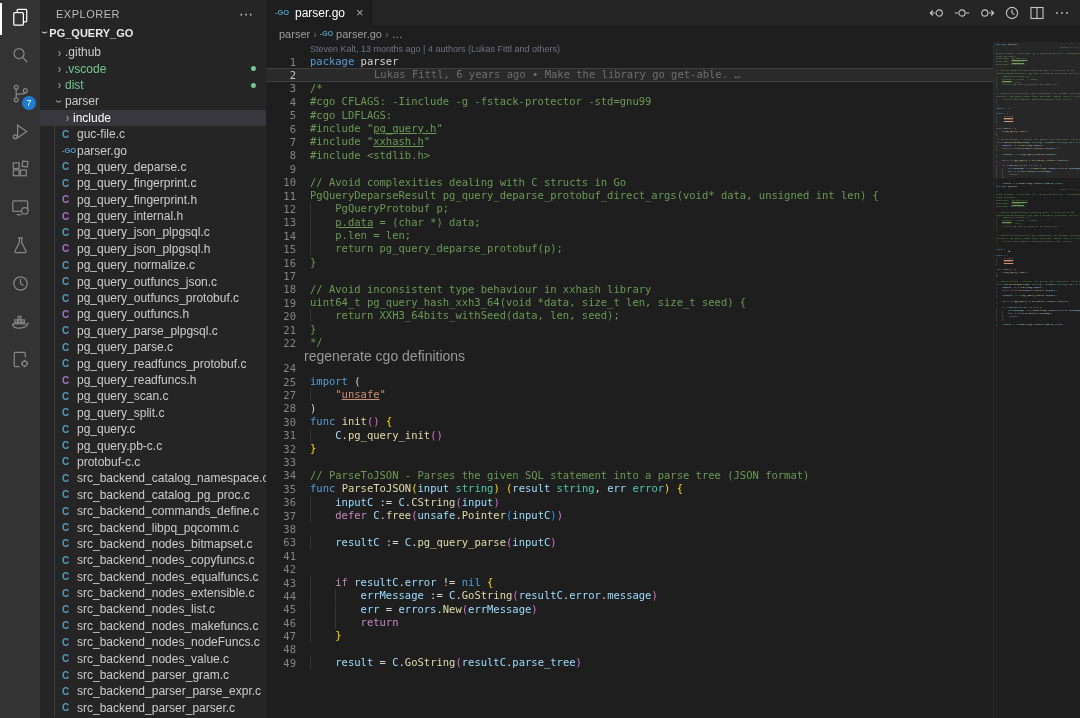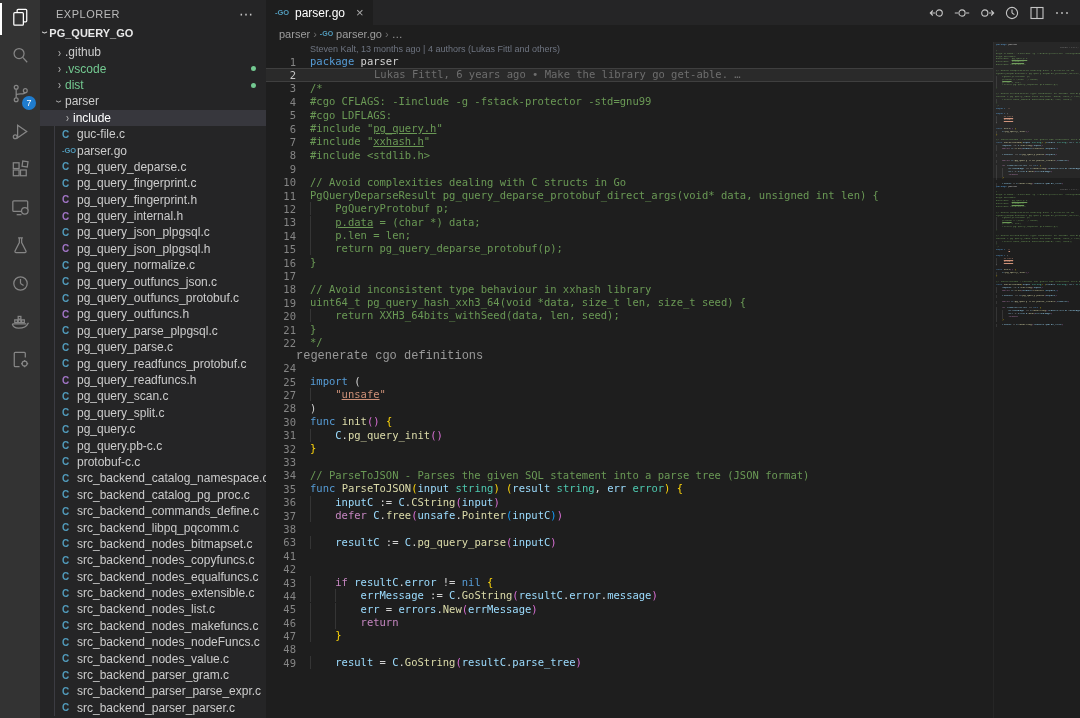--- a/index.html
+++ b/index.html
@@ -61,21 +61,21 @@
   .code-scroll { flex:1; padding-top:1px; overflow:hidden; font-family:"DejaVu Sans Mono", monospace; }
   .code-row { display:flex; height:13.4px; align-items:center; }
   .code-row .ln { width:30px; text-align:right; color:#858585; font-size:10.5px; flex-shrink:0; }
   .code-row.current .ln { color:#c6c6c6; }
   .code-row pre { margin-left:14px; font-family:inherit; font-size:10.5px; line-height:13.4px; white-space:pre; }
   .code-row.current { background:rgba(255,255,255,0.055); border-top:1px solid rgba(255,255,255,0.10);
                       border-bottom:1px solid rgba(255,255,255,0.10); }
   .meta-row { height:12px; display:flex; align-items:center; }
   .meta-row .gut { width:30px; flex-shrink:0; }
   .blame-text { margin-left:14px; font-size:9px; color:#6e7480; font-family:"Liberation Sans", sans-serif; }
-  .lens-text { margin-left:0; font-size:12px; color:#999999; cursor:pointer; font-family:Liberation Mono, monospace; }
+  .lens-text { margin-left:8px; font-size:14px; color:#999999; cursor:pointer; font-family:Liberation Sans, sans-serif; }
   .ind { display:inline-block; width:4ch; box-shadow:inset 1px 0 0 #353535; height:13px; vertical-align:top; }
   .tk-kw{color:#569cd6} .tk-ctl{color:#c586c0} .tk-fn{color:#dcdcaa} .tk-v{color:#9cdcfe}
   .tk-ty{color:#4ec9b0} .tk-s{color:#ce9178} .tk-su{color:#ce9178;text-decoration:underline}
   .tk-c{color:#6a9955} .tk-cu{color:#6a9955;text-decoration:underline}
   .tk-pln{color:#d4d4d4} .tk-g{color:#ffd70b} .tk-pu{color:#da70d6} .tk-bl{color:#179fff}
   .tk-blame{color:#6e6e6e; margin-left:64px;}
 
   
   .minimap { width:87px; flex-shrink:0; position:relative; overflow:hidden; box-shadow:inset 1px 0 0 rgba(255,255,255,0.04); cursor:pointer; }
   .mm-content { padding:2px 0 0 3px; font-family:"DejaVu Sans Mono", monospace; }

